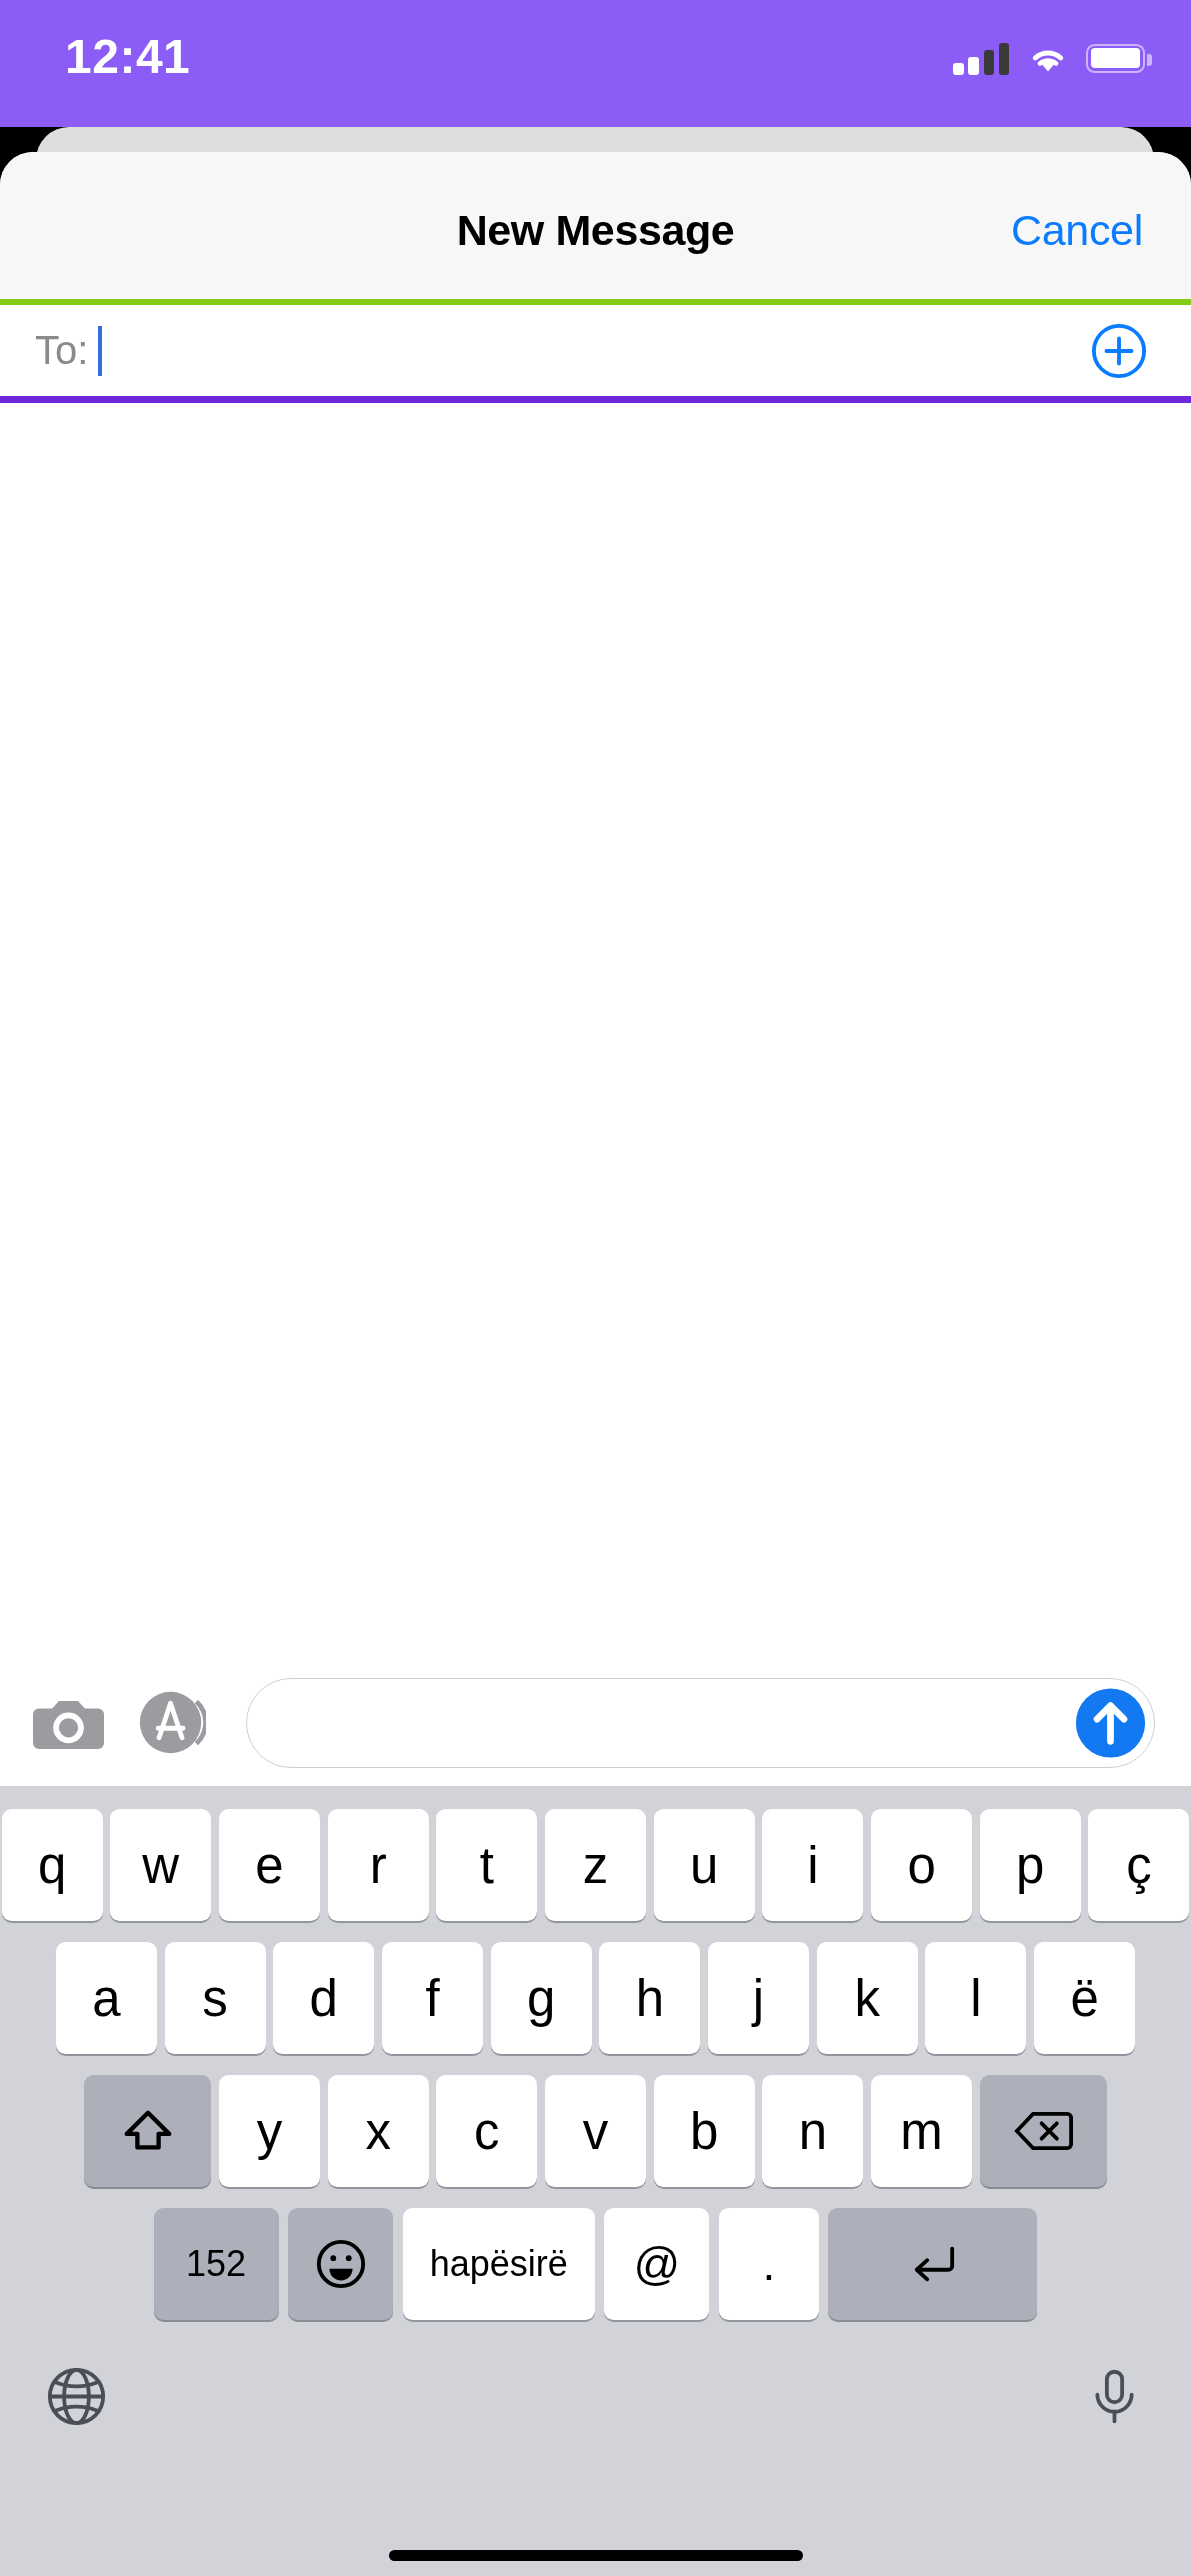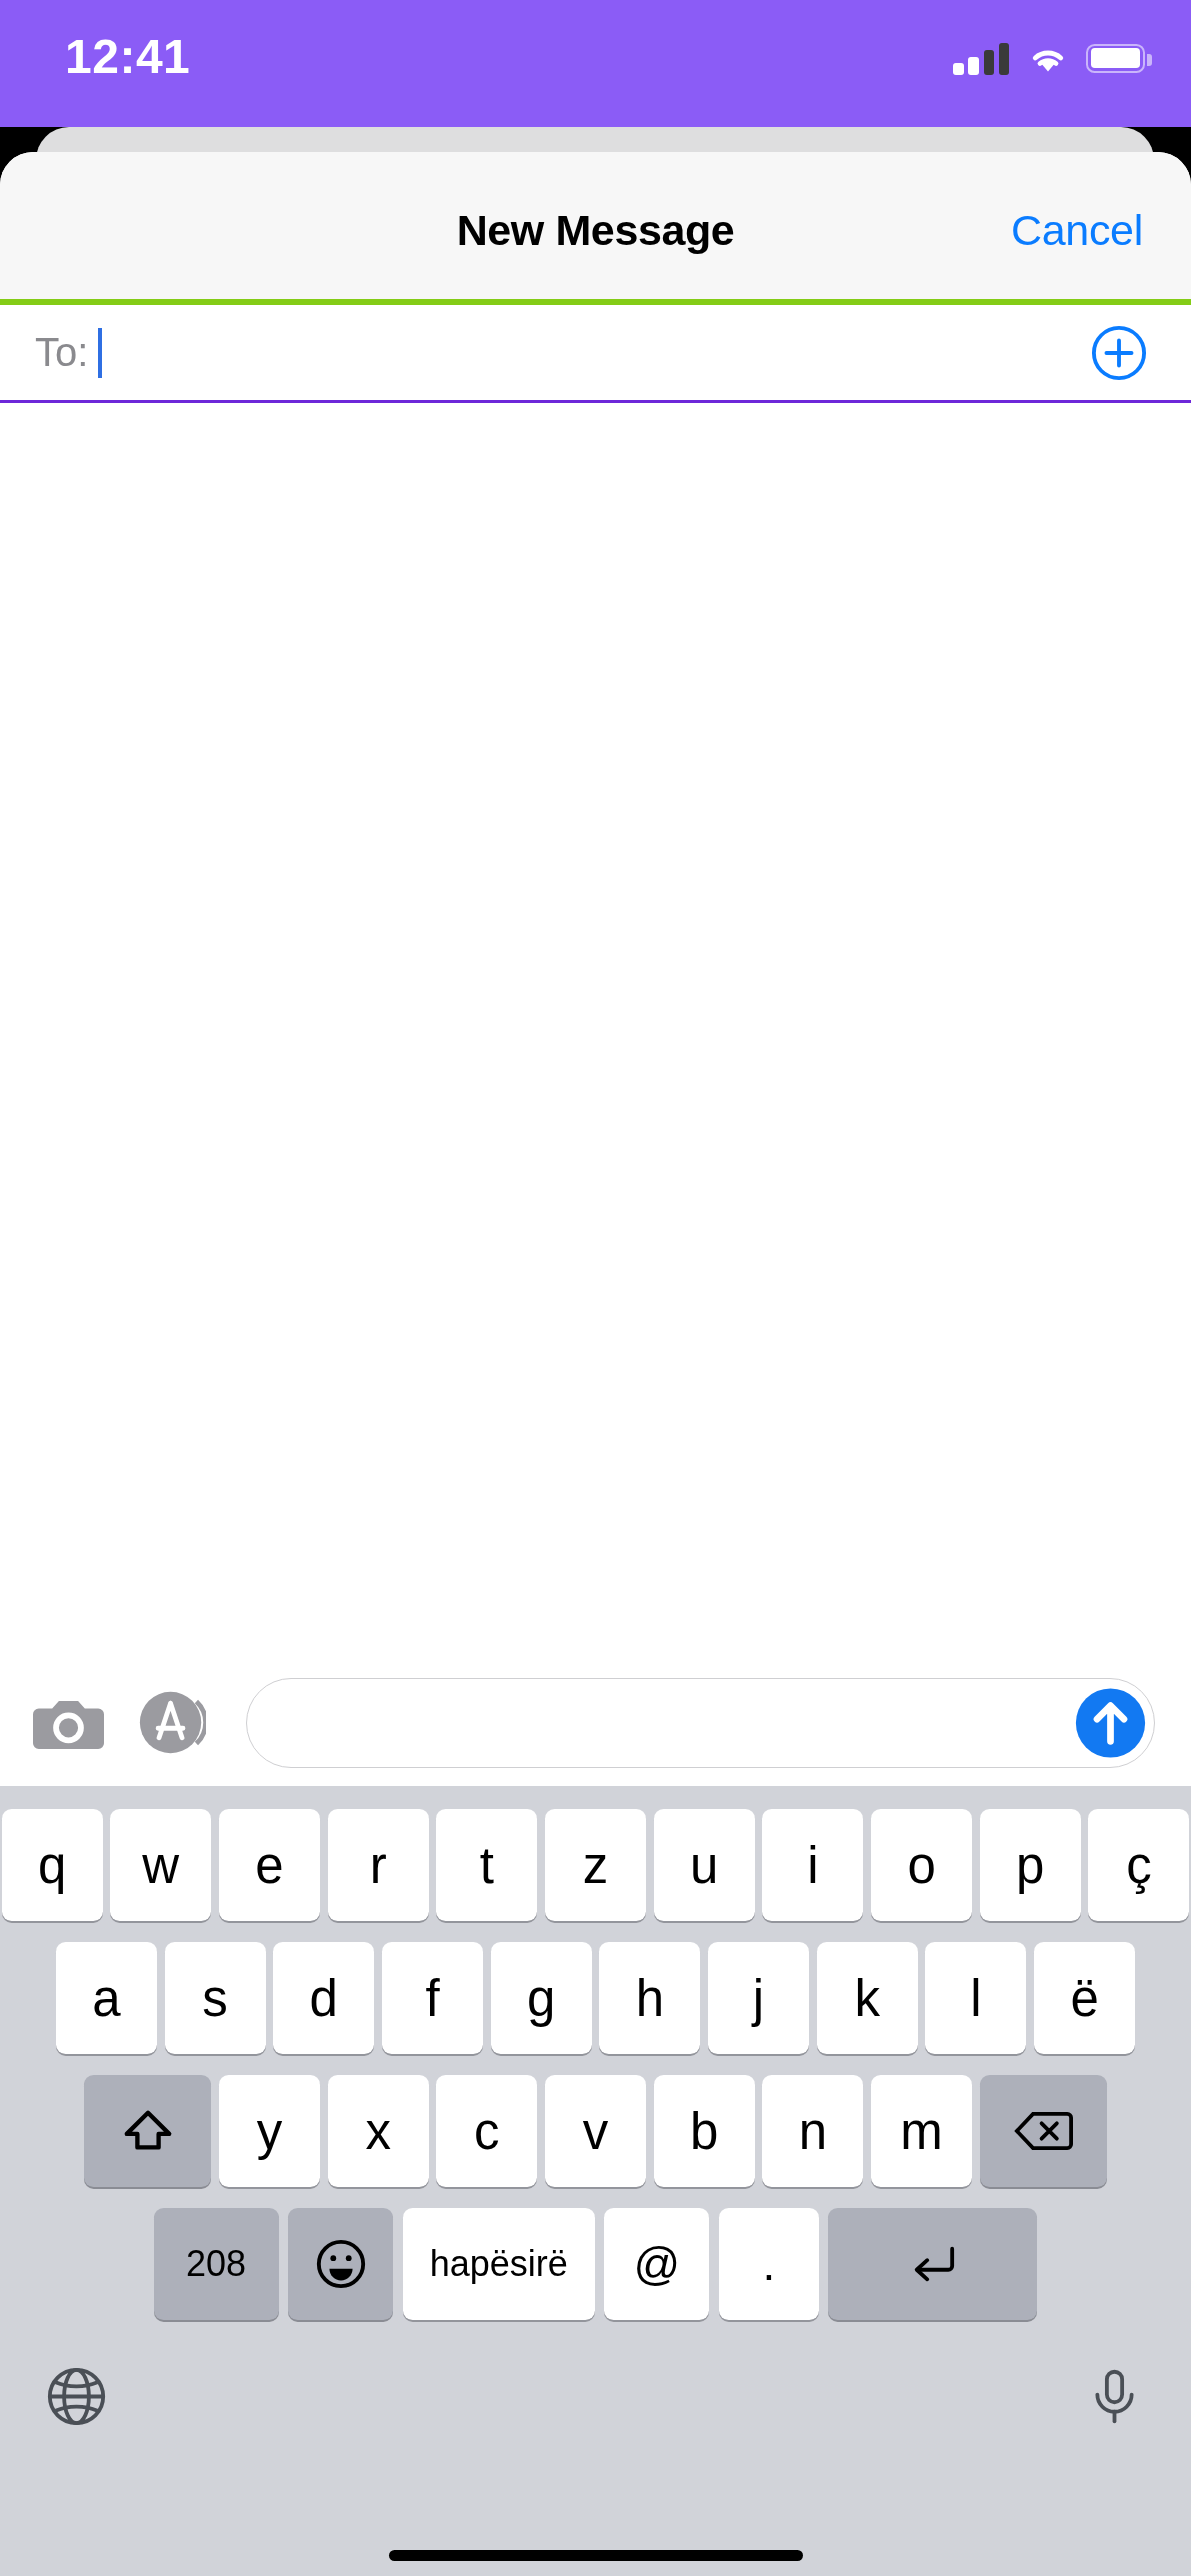--- a/index.html
+++ b/index.html
@@ -61,21 +61,21 @@
     font-size:43px; font-weight:700; color:#000; letter-spacing:-0.4px;
   }
   .nav-cancel{
     position:absolute; right:48px; top:54px;
     font-size:43px; color:#0a7cff; letter-spacing:-0.3px; font-weight:400;
   }
 
   
   .tofield{
     position:relative; height:98px; width:100%;
-    background:#fff; border-bottom:3px solid #6d28d9;
+    background:#fff; border-bottom:7px solid #6d28d9;
     display:flex; align-items:center;
   }
   .to-label{
     margin-left:35px; font-size:40px; color:#8a8a8e; font-weight:400;
   }
   .caret{
     width:3.8px; height:50px; background:#2f6fe3; margin-left:9.6px;
     animation:blink 1.05s step-end infinite;
   }
   @keyframes blink{ 50%{ opacity:0; } }
@@ -259,21 +259,21 @@
         <div class="key">m</div>
         <div class="key mod del">
           <svg viewBox="0 0 62 46" width="59" height="44">
             <path d="M20 5 H56 a4 4 0 0 1 4 4 v28 a4 4 0 0 1 -4 4 H20 L3 23 Z" fill="none" stroke="#000" stroke-width="4"></path>
             <path d="M29 15 L45 31 M45 15 L29 31" stroke="#000" stroke-width="4" stroke-linecap="round"></path>
           </svg>
         </div>
       </div>
 
       <div class="krow r4">
-        <div class="key mod num">208</div>
+        <div class="key mod num">152</div>
         <div class="key mod emoji">
           <svg viewBox="0 0 56 56" width="54" height="54">
             <circle cx="28" cy="28" r="23" fill="none" stroke="#000" stroke-width="4"></circle>
             <circle cx="20" cy="22" r="3" fill="#000"></circle>
             <circle cx="36" cy="22" r="3" fill="#000"></circle>
             <path d="M16 33 h24 a12 12 0 0 1 -24 0 Z" fill="#000"></path>
           </svg>
         </div>
         <div class="key space">hapësirë</div>
         <div class="key at">@</div>

